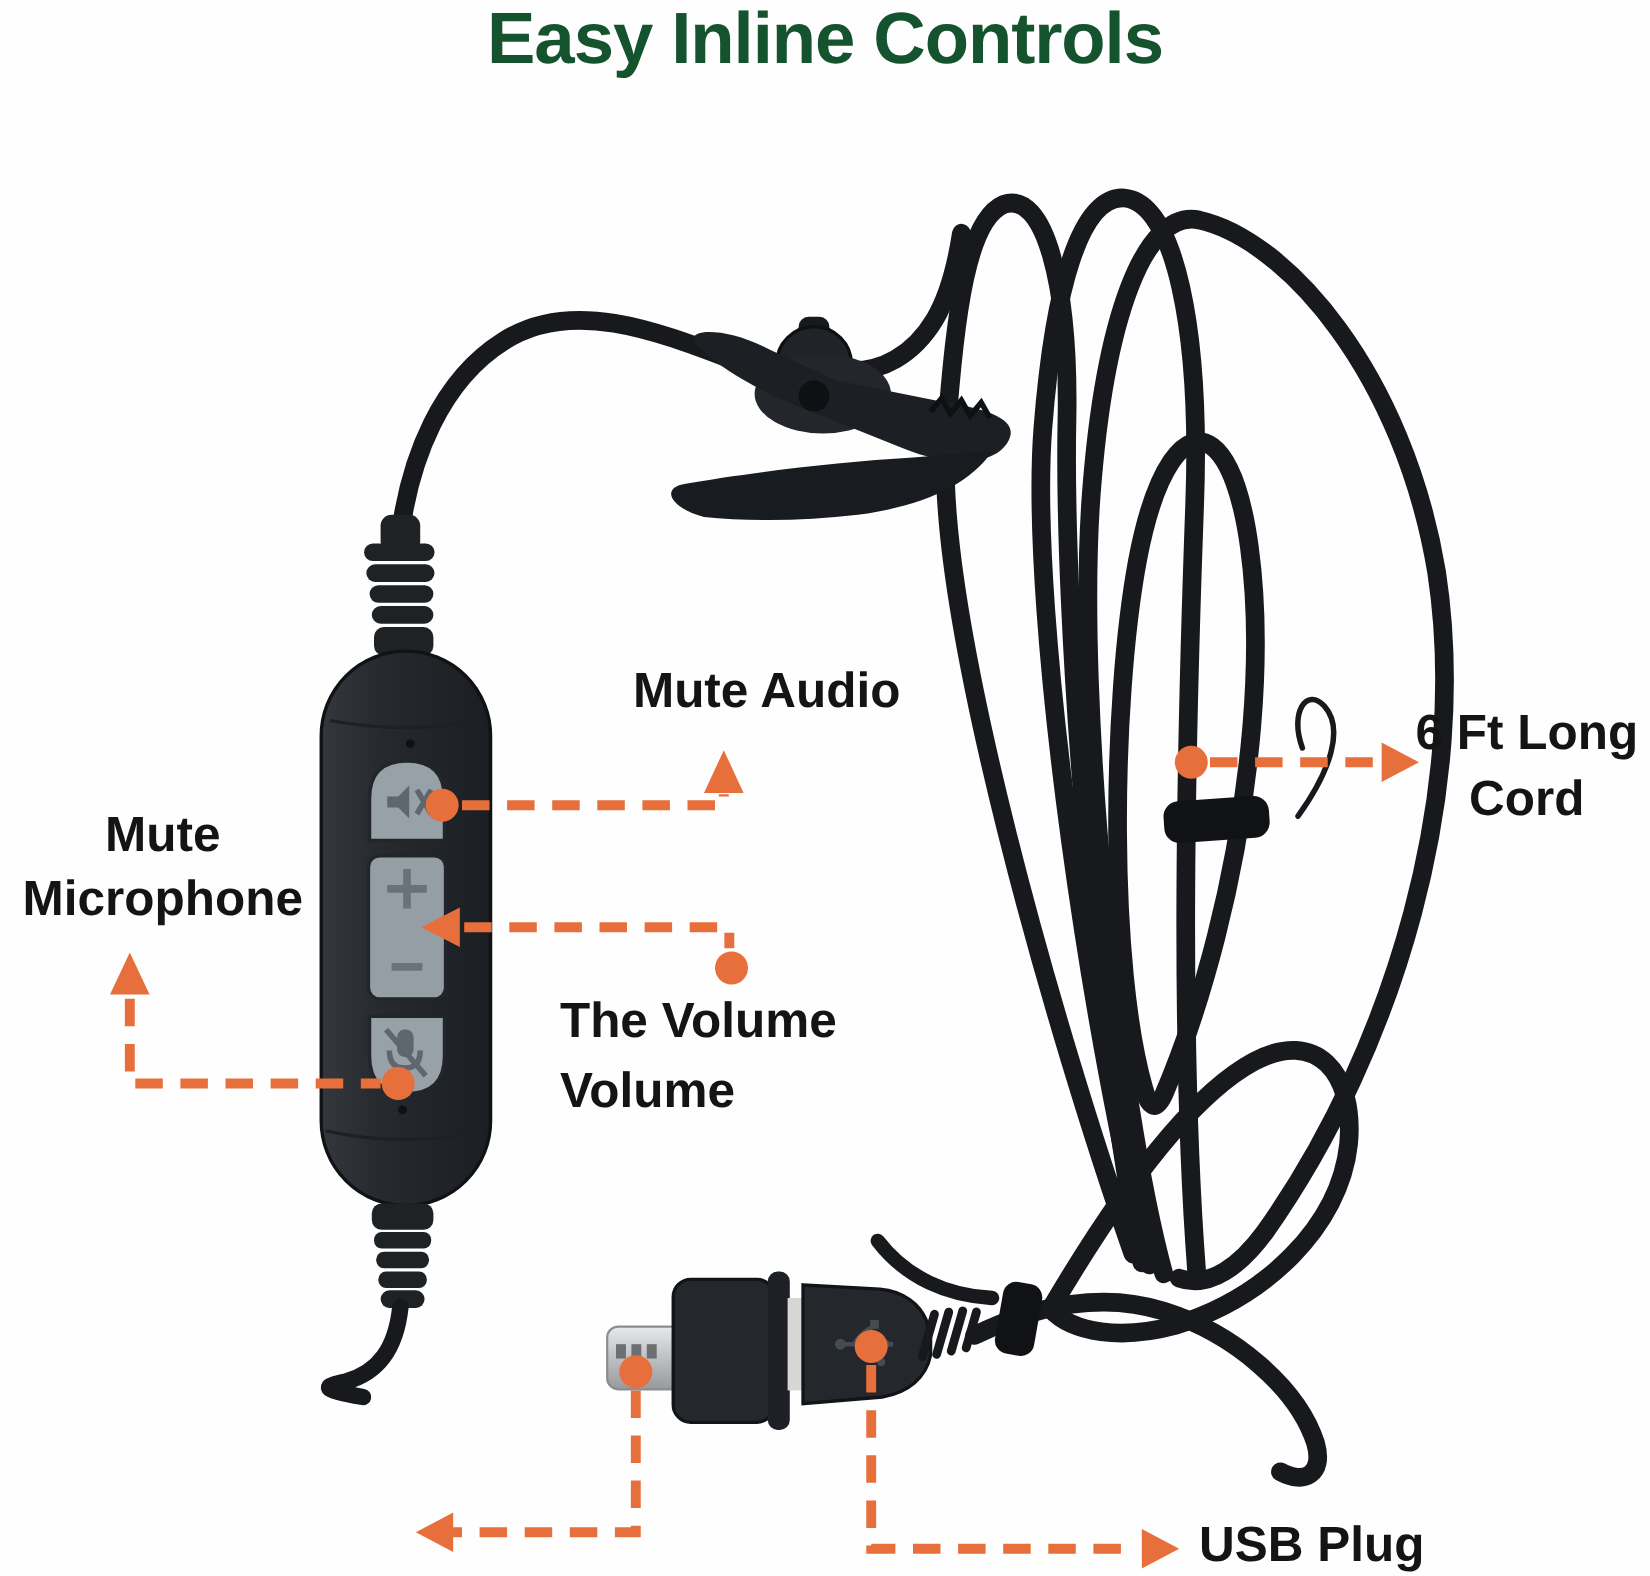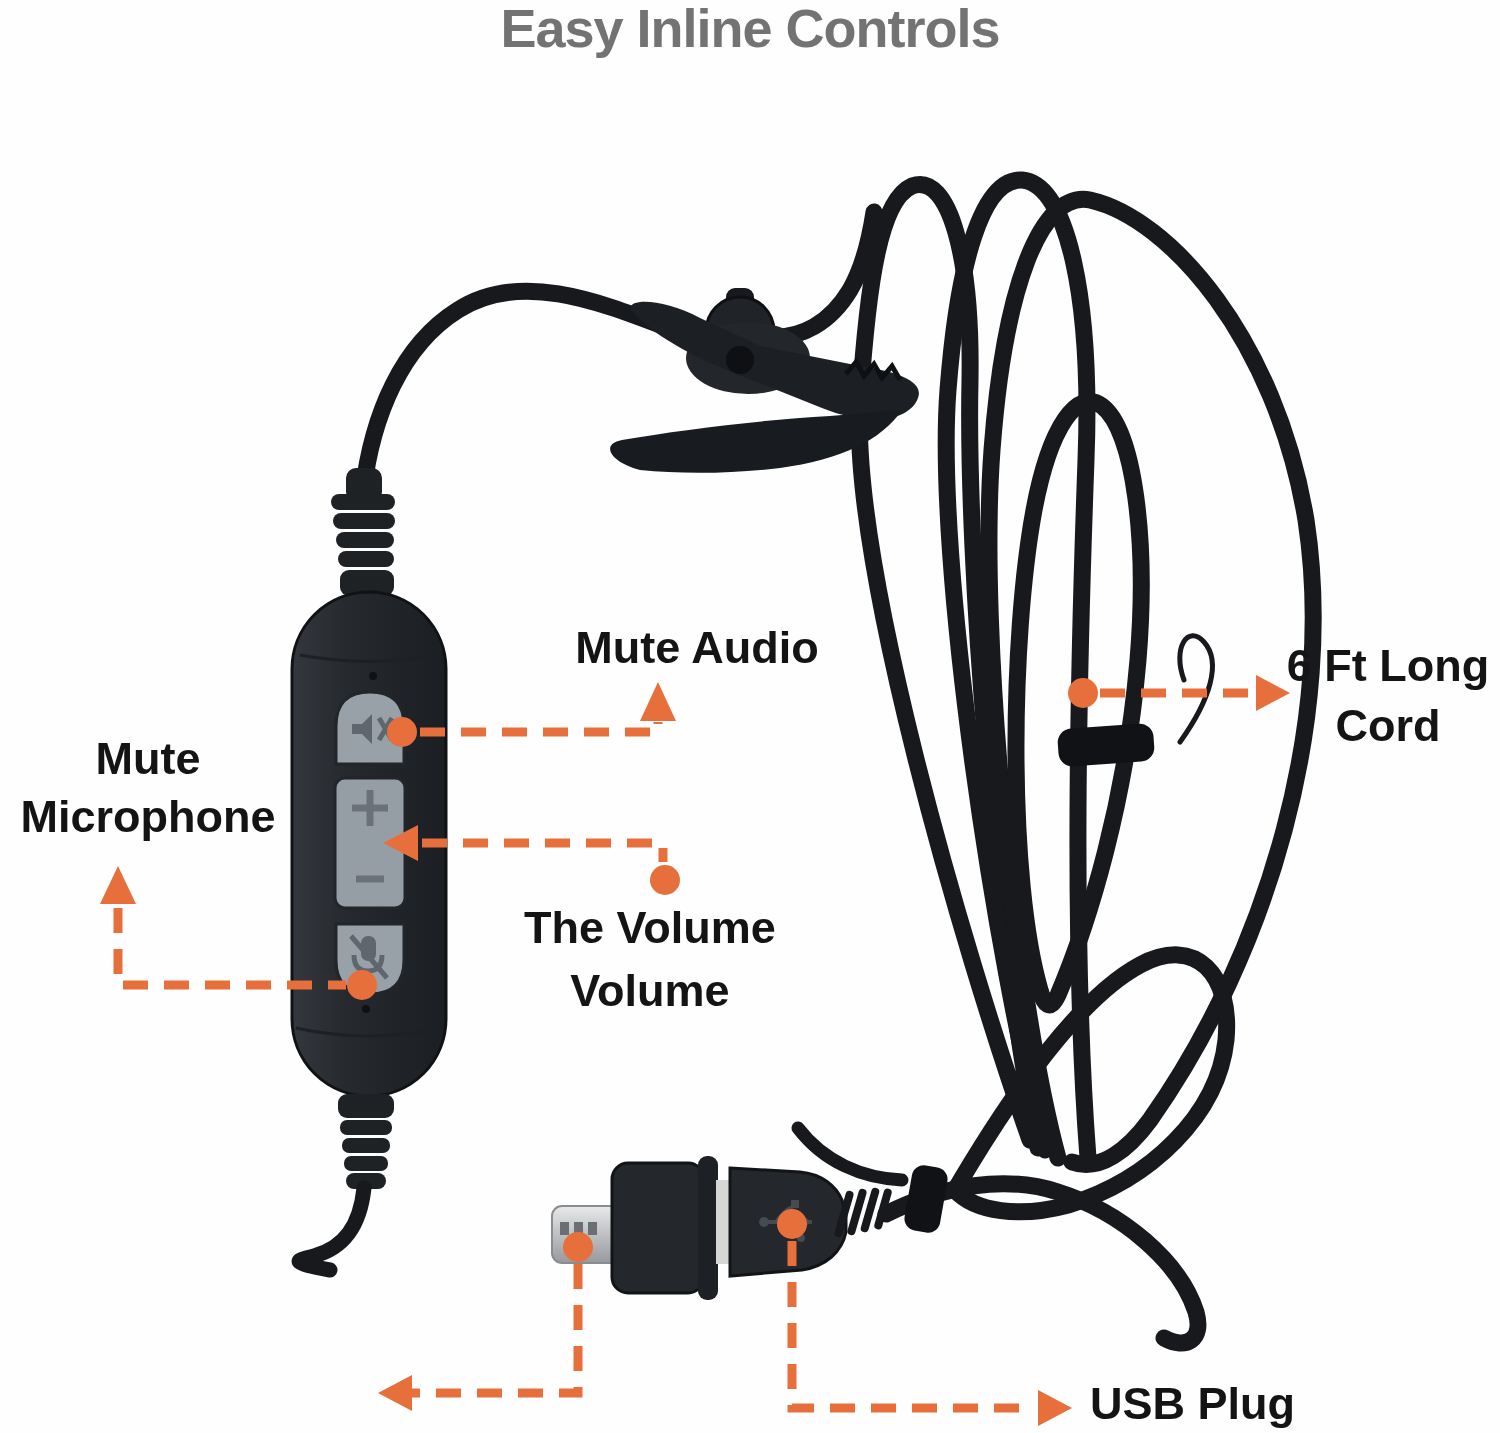--- a/index.html
+++ b/index.html
@@ -3,30 +3,30 @@
 <meta charset="utf-8">
 <style>
   html,body{margin:0;padding:0;background:#ffffff;}
   .stage{
     position:relative;width:1500px;height:1433px;background:#fefefe;
     font-family:"Liberation Sans","DejaVu Sans",sans-serif;overflow:hidden;
   }
   .photo-svg{position:absolute;left:0;top:0;}
   .title{
     position:absolute;left:0;top:0;width:1500px;text-align:center;
-    font-size:54px;font-weight:800;letter-spacing:-1px;color:#737373;
+    font-size:66px;font-weight:800;letter-spacing:-1px;color:#14532d;
     line-height:1.05;white-space:nowrap;
   }
   .callout-label{
     position:absolute;color:#141414;font-weight:700;font-size:45px;
     line-height:1.32;white-space:nowrap;
   }
-  .lbl-mute-audio{left:547px;top:598px;width:300px;text-align:center;margin-top:20px;}
+  .lbl-mute-audio{left:547px;top:598px;width:300px;text-align:center;}
   .lbl-mute-mic{left:-2px;top:730px;width:300px;text-align:center;line-height:1.28;}
-  .lbl-volume{left:524px;top:896px;text-align:center;line-height:1.4;}
+  .lbl-volume{left:509px;top:896px;text-align:left;line-height:1.4;}
   .lbl-cord{left:1268px;top:636px;width:240px;text-align:center;line-height:1.34;}
   .lbl-usbc{left:5px;top:1360px;text-align:left;}
   .lbl-usbplug{left:1090px;top:1374px;text-align:left;}
 </style>
 </head>
 <body>
 
 <div class="stage">
 
   <svg class="photo-svg" width="1500" height="1433" viewBox="0 0 1500 1433">

